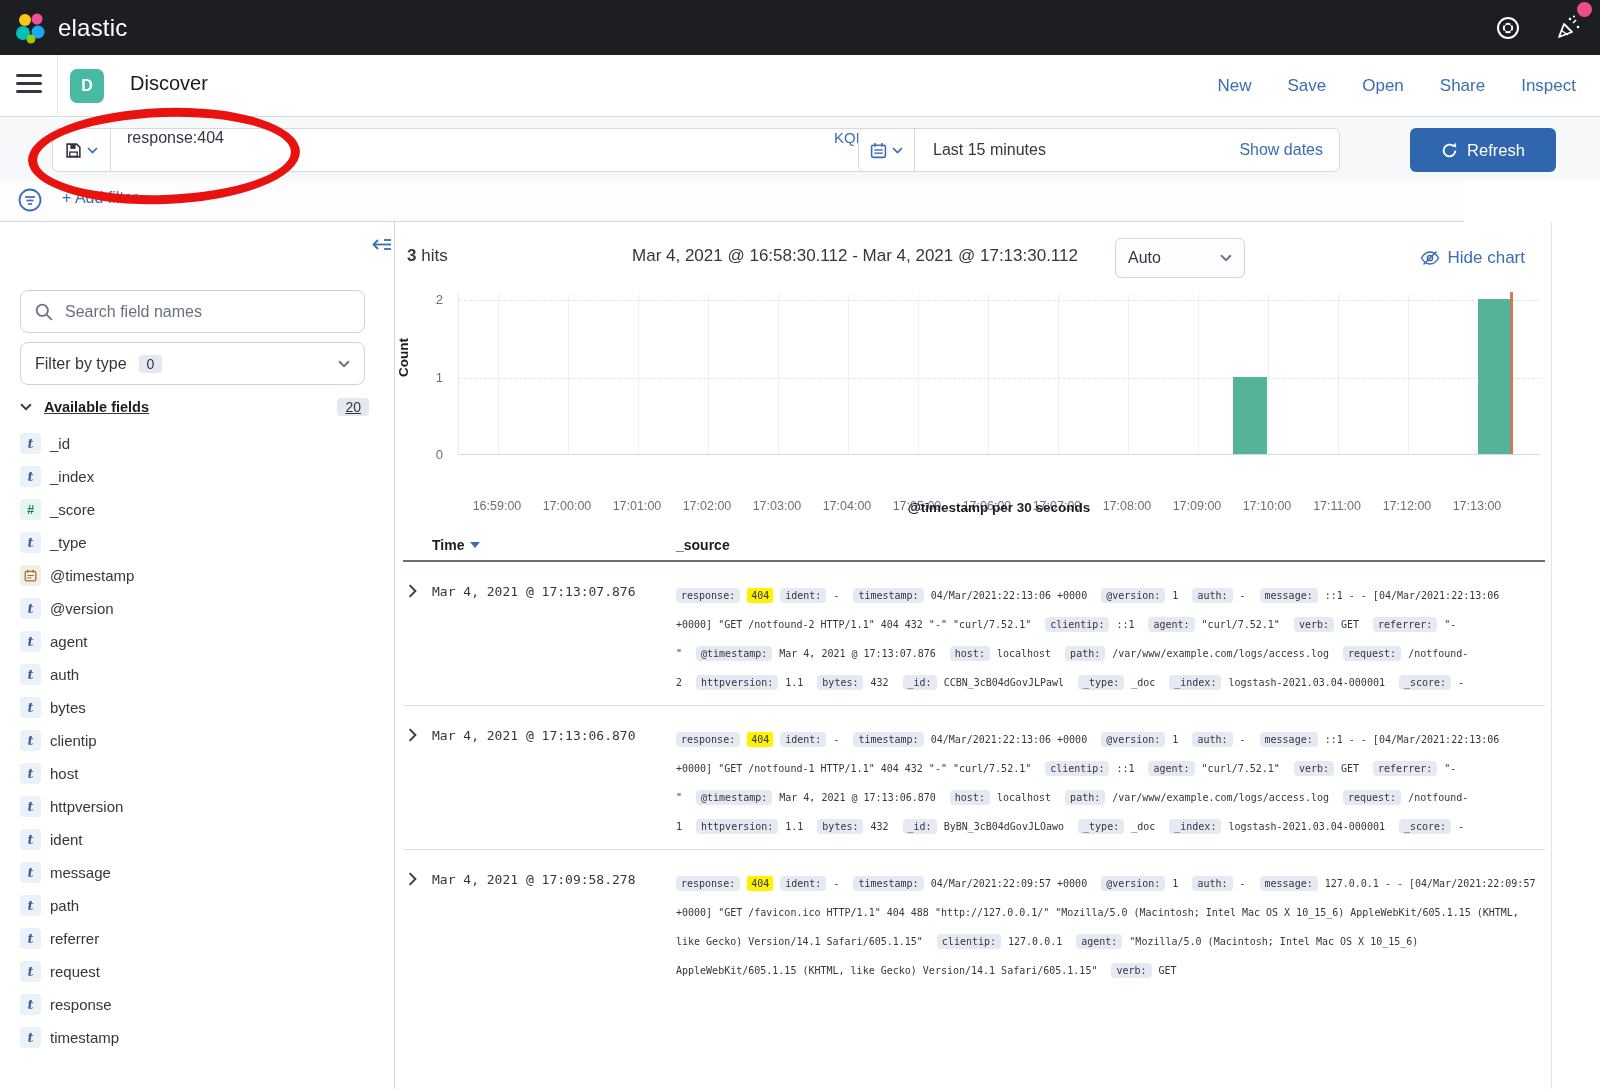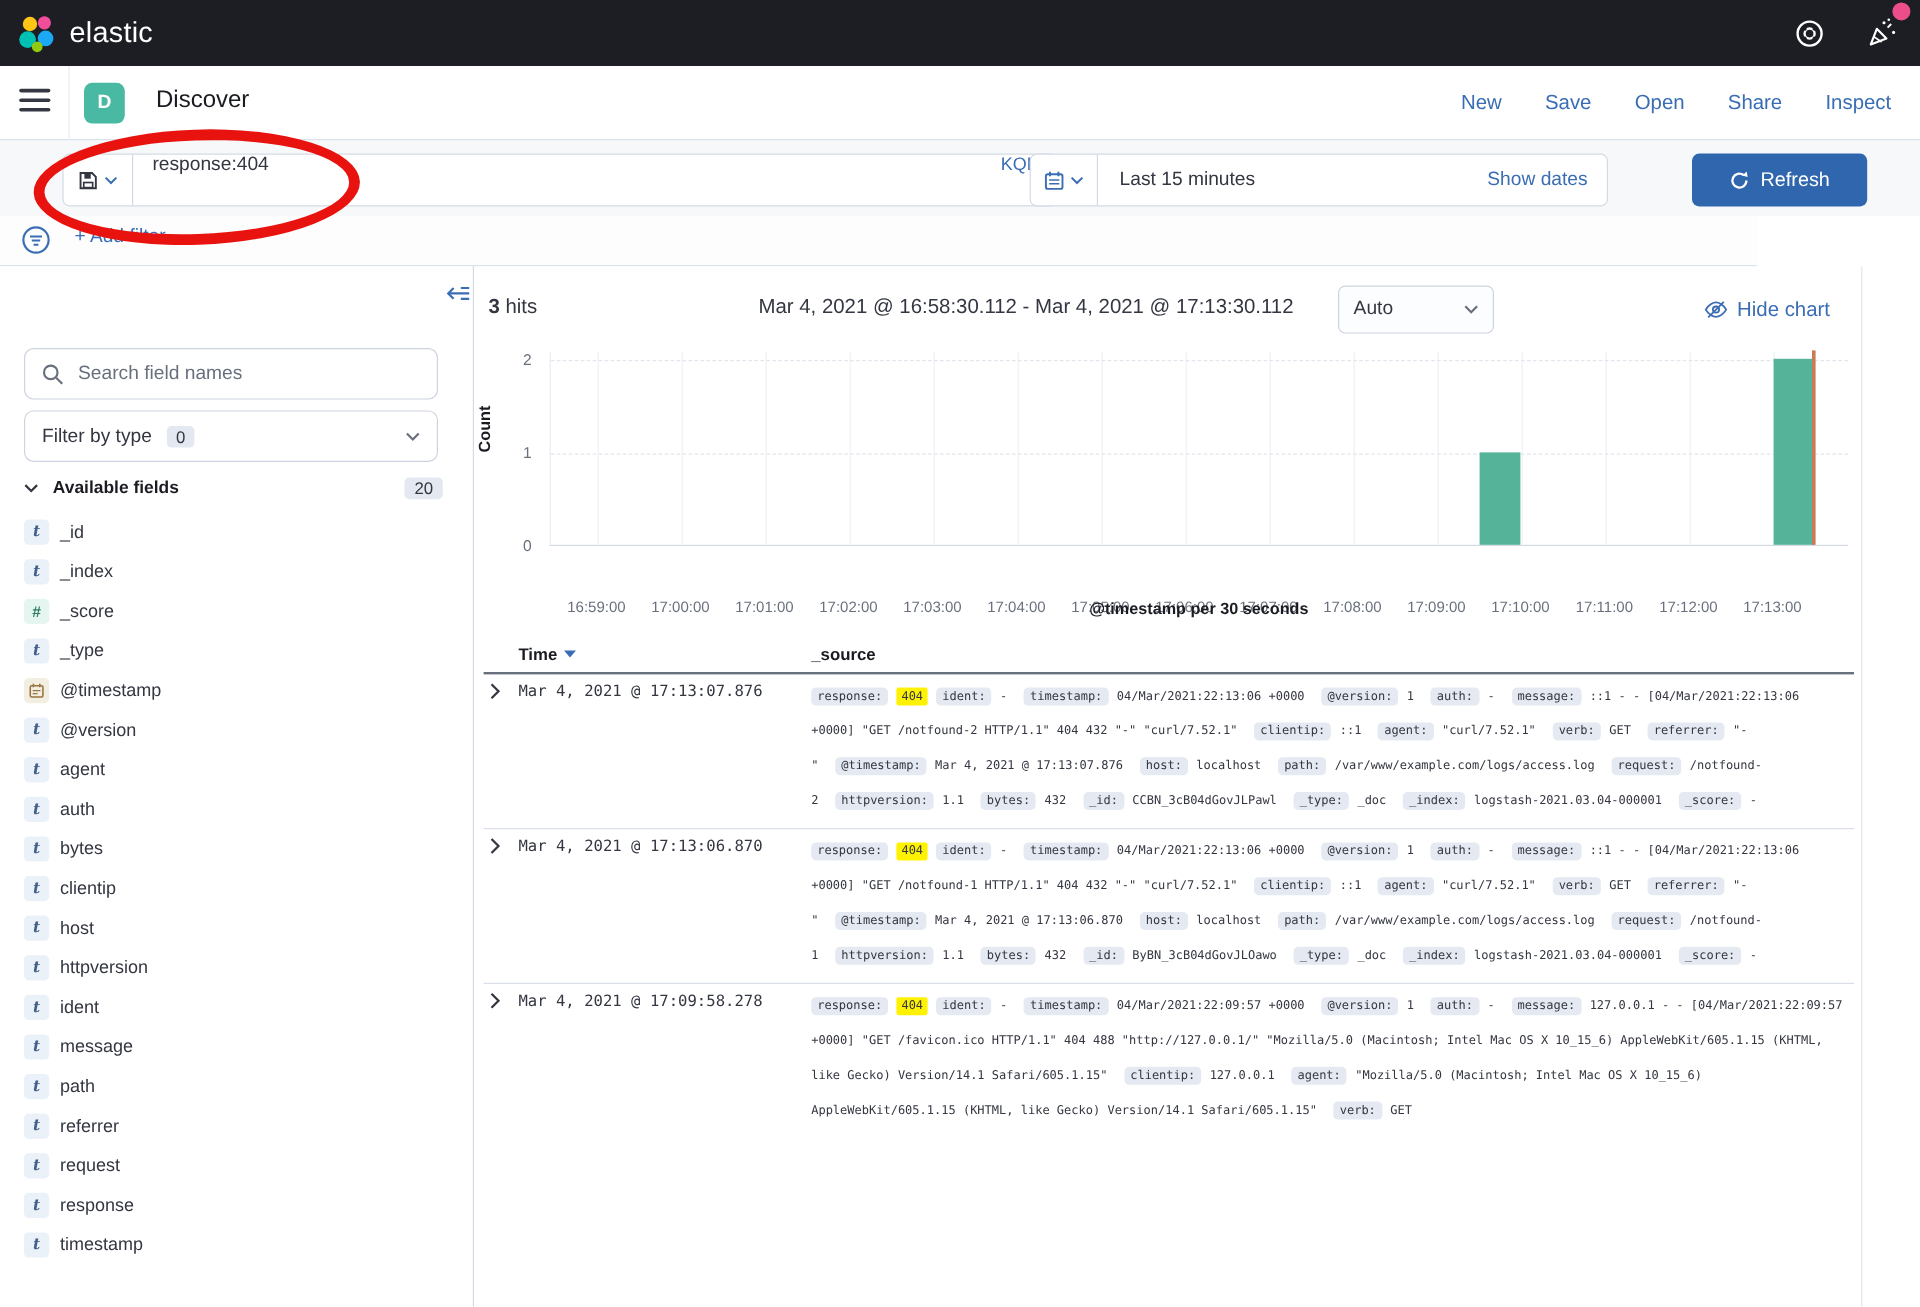--- a/index.html
+++ b/index.html
@@ -75,21 +75,21 @@
     border:1px solid #cdd3df; border-radius:8px; display:flex; align-items:center; gap:12px;
     padding:0 14px; color:#69707d; font-size:16px; }
   #type-filter { position:absolute; left:20px; top:120px; width:345px; height:43px;
     border:1px solid #cdd3df; border-radius:8px; display:flex; align-items:center;
     padding:0 14px; font-size:16px; color:#343741; cursor:pointer; }
   .count-badge { background:#e4e8f0; border-radius:4px; padding:1px 8px; font-size:14px;
     color:#343741; }
   #type-filter .count-badge { margin-left:12px; }
   #type-filter svg { margin-left:auto; }
   #avail-header { position:absolute; left:20px; top:176px; width:349px; display:flex;
-    align-items:center; gap:12px; cursor:pointer; }
+    align-items:center; gap:12px; cursor:pointer;text-decoration:underline; }
   #avail-label { font-size:14.5px; font-weight:700; color:#1a1c21; }
   #avail-count { margin-left:auto; }
   #field-list { position:absolute; left:20px; top:210px; width:355px; }
   .field-item { display:flex; align-items:center; gap:9px; height:22px; margin-bottom:11px;
     cursor:pointer; }
   .ftok { width:21px; height:21px; border-radius:4px; display:flex; align-items:center;
     justify-content:center; font-size:13px; flex:0 0 21px; }
   .ftok.t { background:#ebf1f9; color:#41608a; font-family:"DejaVu Serif", serif;
     font-style:italic; font-weight:700; }
   .ftok.n { background:#e5f5ef; color:#2e7d60; font-weight:700; }
@@ -127,21 +127,21 @@
     font-size:13.5px; font-weight:700; color:#1a1c21; }
 
   
   #doc-table { position:absolute; left:8px; top:308px; width:1142px; }
   #table-head { display:grid; grid-template-columns:29px 244px 1fr; align-items:center;
     height:32px; border-bottom:2px solid #69707d; }
   #table-head .col { font-size:14px; font-weight:700; color:#1a1c21; display:flex;
     align-items:center; gap:6px; }
   .sort-arrow { width:0; height:0; border-left:5px solid transparent;
     border-right:5px solid transparent; border-top:6px solid #3a6db4; }
-  .doc-row { display:grid; grid-template-columns:29px 244px 1fr; padding:4px 0 8px;
+  .doc-row { display:grid; grid-template-columns:29px 244px 1fr; padding:19px 0 8px;
     border-top:1px solid #d9dee8; }
   .doc-row:first-of-type { border-top:none; }
   .doc-time { font-family:"DejaVu Sans Mono", monospace; font-size:13px; color:#343741;
     padding-top:3px; }
   .doc-source { font-family:"DejaVu Sans Mono", monospace; font-size:10px; line-height:29px;
     color:#343741; padding-right:6px; }
   .tk { background:#e4e9f2; border-radius:4px; padding:2px 5px; margin-right:7px; }
   .tv { margin-right:14px; }
   .tm { background:#fff200; padding:2px 4px; border-radius:2px; margin-right:7px; }
   .chev-btn { padding-top:3px; padding-left:4px; cursor:pointer; }

